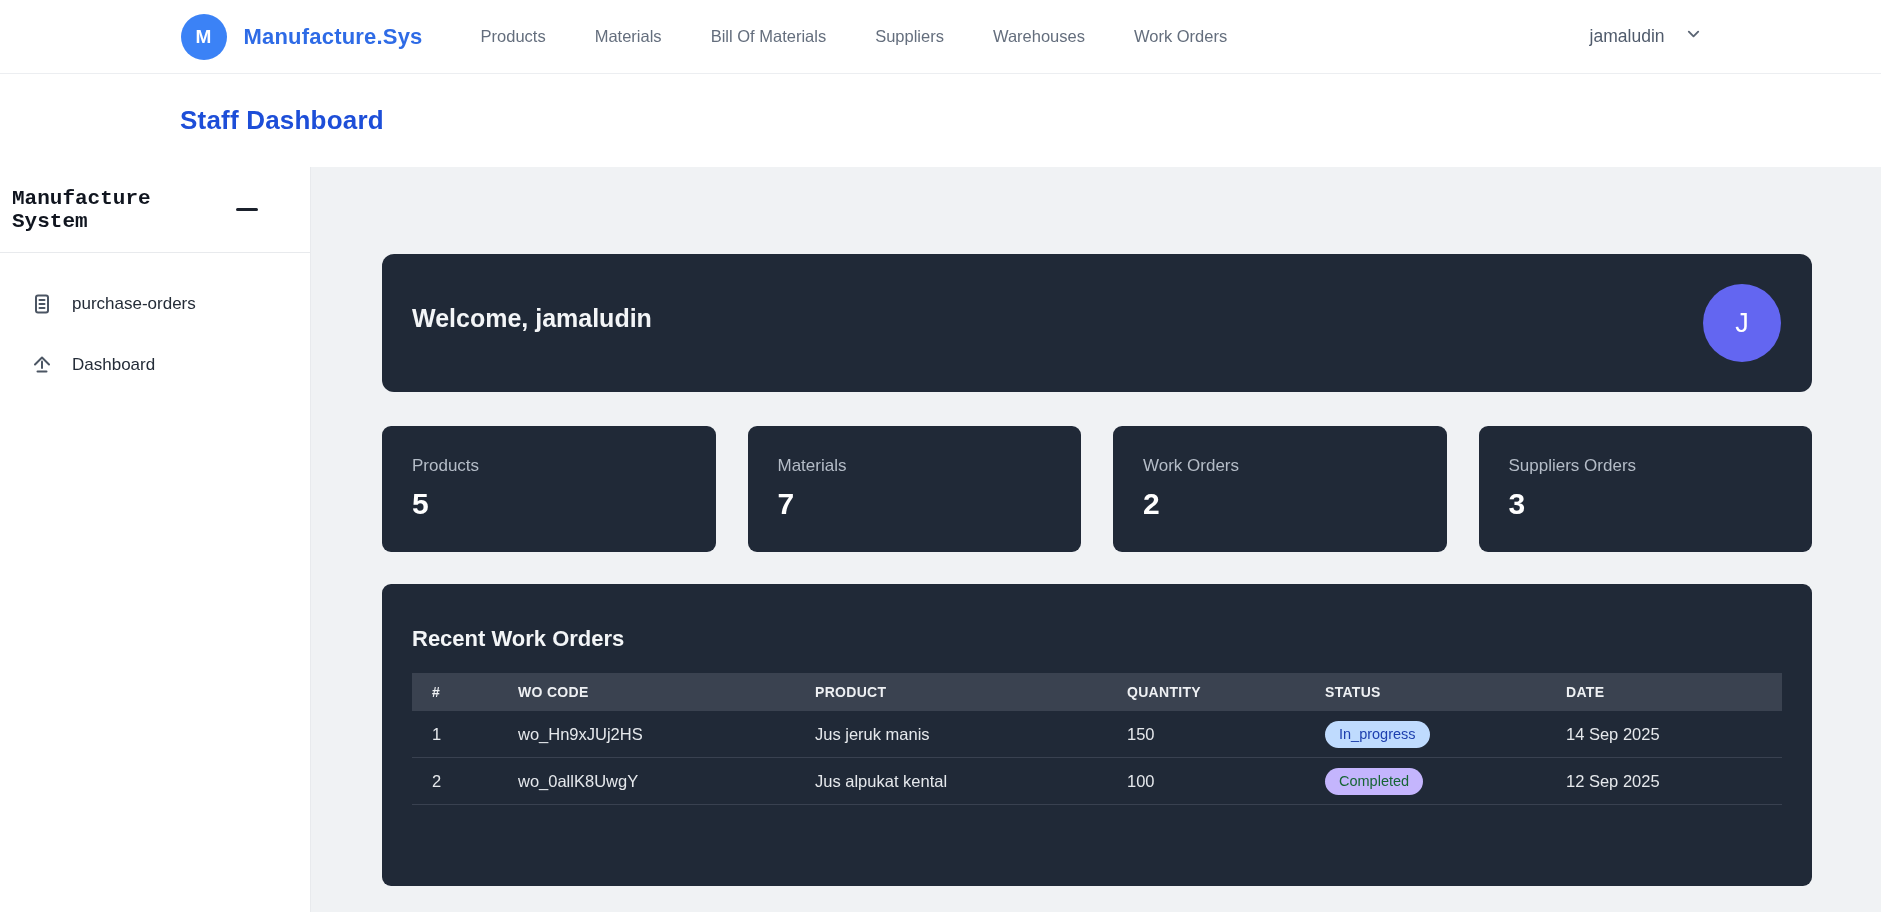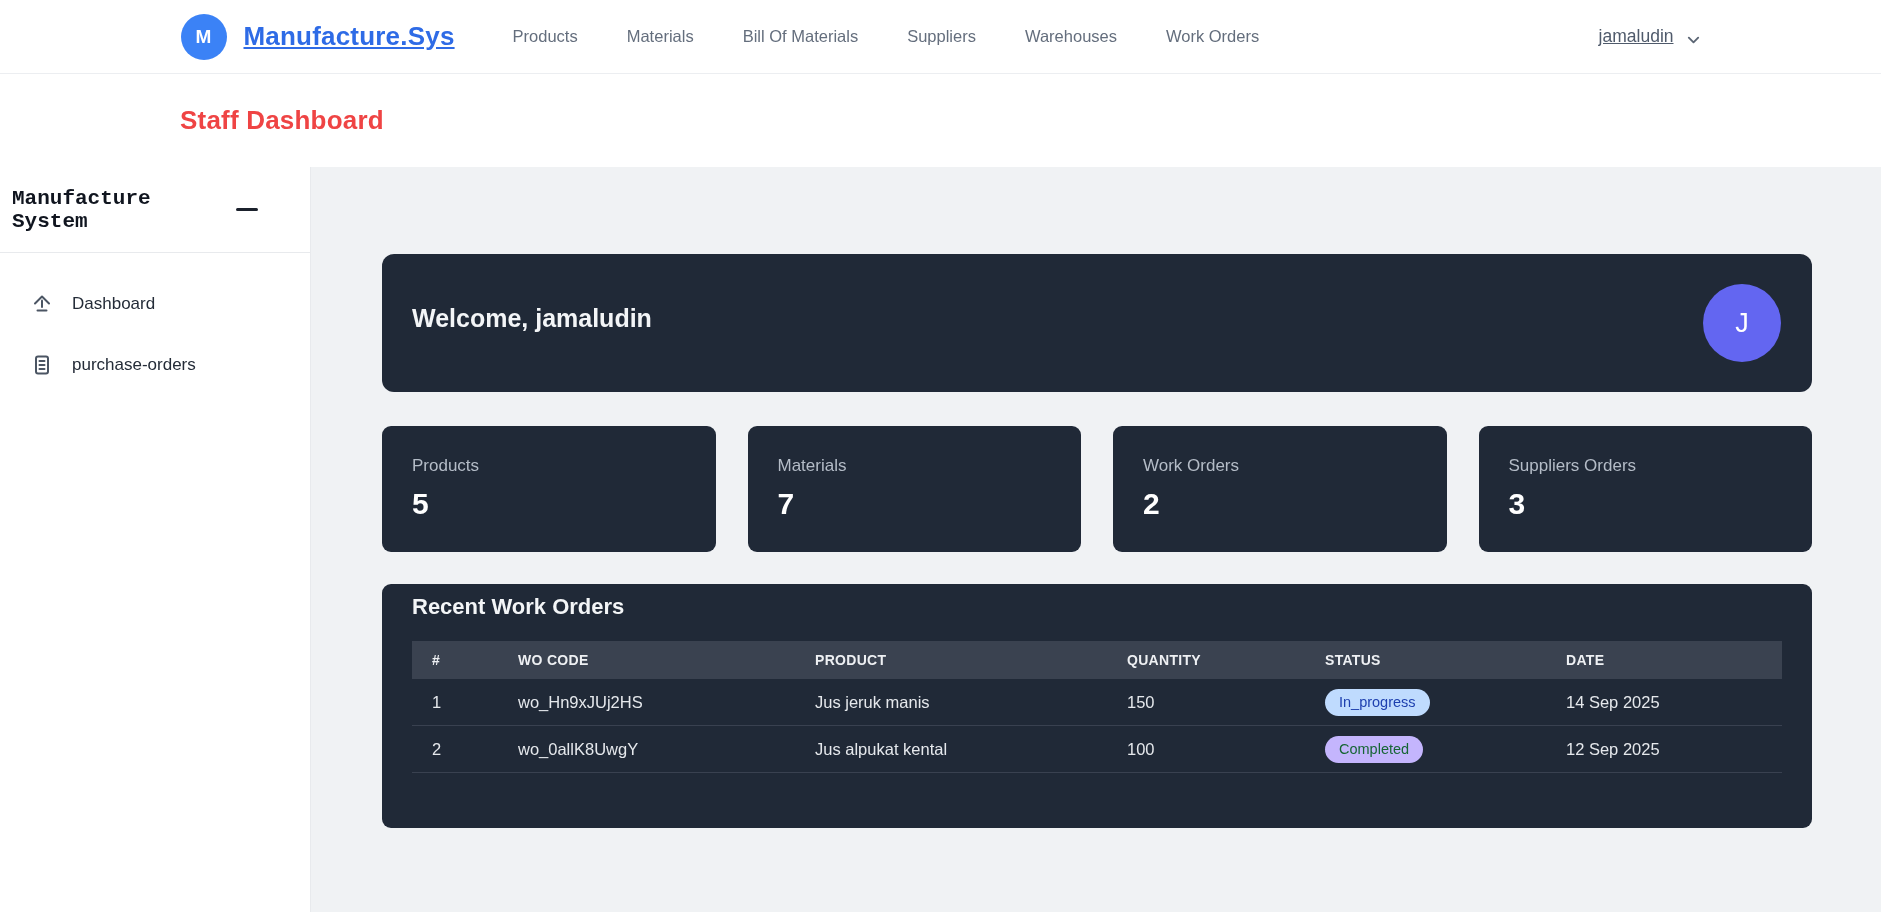--- a/index.html
+++ b/index.html
@@ -23,34 +23,34 @@
     display: flex;
     align-items: center;
   }
   .brand { display: flex; align-items: center; gap: 17px; cursor: pointer; }
   .brand-logo {
     width: 46px; height: 46px; border-radius: 50%;
     background: #3b82f6; color: #ffffff;
     display: flex; align-items: center; justify-content: center;
     font-weight: bold; font-size: 19px;
   }
-  .brand-name { color: #2e6be6; font-size: 26px; font-weight: bold; letter-spacing: 0.2px; text-decoration: underline; }
+  .brand-name { color: #2e6be6; font-size: 22px; font-weight: bold; letter-spacing: 0.2px; }
   .nav-links { display: flex; align-items: center; gap: 49px; margin-left: 58px; }
   .nav-links a {
     text-decoration: none; color: #646e7d; font-size: 16.5px; cursor: pointer;
   }
   .user-menu {
-    margin-left: auto; display: flex; align-items: flex-end; gap: 12px;
-    color: #4f5a6b; font-size: 17.5px; font-weight: 500; cursor: pointer; text-decoration: underline;
+    margin-left: auto; display: flex; align-items: flex-start; gap: 21px;
+    color: #4f5a6b; font-size: 17.5px; font-weight: 500; cursor: pointer;
   }
 
   
   .subheader { height: 93px; background: #ffffff; display: flex; align-items: center; }
   .subheader h1 {
-    margin-left: 180px; font-size: 26px; font-weight: bold; color: #ef4444;
+    margin-left: 180px; font-size: 26px; font-weight: bold; color: #1d4ed8;
     letter-spacing: 0.2px;
   }
 
   
   .content-row { display: flex; height: 745px; }
 
   .sidebar {
     width: 311px; background: #ffffff; border-right: 1px solid #e8eaed;
     flex-shrink: 0;
   }
@@ -94,22 +94,22 @@
   .stats-row { display: flex; gap: 32px; margin-top: 34px; }
   .stat-card {
     flex: 1; height: 126px; background: #202937; border-radius: 9px;
     padding: 30px 0 0 30px;
   }
   .stat-label { color: #b4bcc7; font-size: 17px; }
   .stat-value { color: #ffffff; font-size: 30px; font-weight: bold; margin-top: 11px; }
 
   
   .table-card {
-    margin-top: 32px; height: 244px; background: #202937; border-radius: 9px;
-    padding: 10px 30px 0 30px;
+    margin-top: 32px; height: 302px; background: #202937; border-radius: 9px;
+    padding: 42px 30px 0 30px;
   }
   .table-card h3 { color: #f3f5f7; font-size: 22px; font-weight: bold; }
   .wo-table { margin-top: 21px; }
   .thead, .trow {
     display: grid;
     grid-template-columns: 106px 297px 312px 198px 241px 1fr;
     align-items: center;
   }
   .thead {
     height: 38px; background: #3a4250; color: #eef0f3;
@@ -167,37 +167,37 @@
       <div class="sidebar-header">
         <span class="sidebar-title">Manufacture System</span>
         <button class="collapse-btn">
           <span class="minus-bar"></span>
         </button>
       </div>
       <nav class="sidebar-nav">
         <a href="#" class="side-item">
           <span style="display:flex;">
             <svg width="22" height="22" viewBox="0 0 22 22" fill="none" stroke="#4b5563" stroke-width="2" stroke-linecap="round" stroke-linejoin="round">
-              <path d="M4 10.5 L11 3.5 L18 10.5"></path>
-              <path d="M11 7.5 V14"></path>
-              <path d="M6.5 17.5 H15.5"></path>
-            </svg>
-          </span>
-          <span>Dashboard</span>
-        </a>
-        <a href="#" class="side-item">
-          <span style="display:flex;">
-            <svg width="22" height="22" viewBox="0 0 22 22" fill="none" stroke="#4b5563" stroke-width="2" stroke-linecap="round" stroke-linejoin="round">
               <rect x="5" y="2.5" width="12" height="17" rx="2"></rect>
               <path d="M8.5 7 H13.5"></path>
               <path d="M8.5 11 H13.5"></path>
               <path d="M8.5 15 H13.5"></path>
             </svg>
           </span>
           <span>purchase-orders</span>
+        </a>
+        <a href="#" class="side-item">
+          <span style="display:flex;">
+            <svg width="22" height="22" viewBox="0 0 22 22" fill="none" stroke="#4b5563" stroke-width="2" stroke-linecap="round" stroke-linejoin="round">
+              <path d="M4 10.5 L11 3.5 L18 10.5"></path>
+              <path d="M11 7.5 V14"></path>
+              <path d="M6.5 17.5 H15.5"></path>
+            </svg>
+          </span>
+          <span>Dashboard</span>
         </a>
       </nav>
     </aside>
 
     <main class="main">
 
       <section class="welcome-card">
         <div>
           <h2>Welcome, jamaludin</h2>
         </div>

